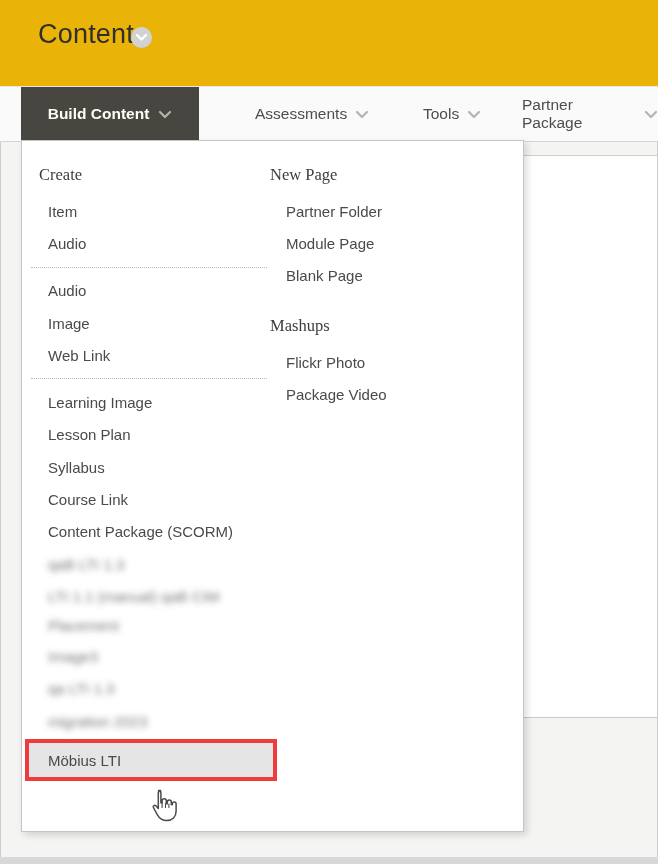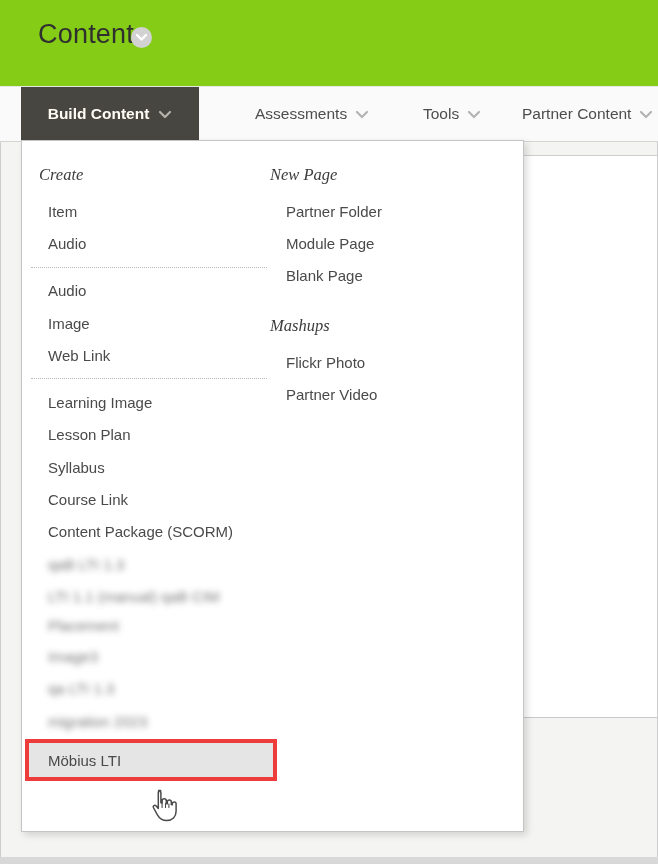--- a/index.html
+++ b/index.html
@@ -6,21 +6,21 @@
   html,body { background:#fff; }
   body { font-family:"Liberation Sans", sans-serif; }
 
   .screen {
     position:relative; width:658px; height:864px;
     background:#f4f4f3; overflow:hidden;
     box-shadow: inset 0 0 0 1px #cdcdcd;
   }
 
   
-  .page-header { position:absolute; left:0; top:0; width:658px; height:86px; background:#84cc16; }
+  .page-header { position:absolute; left:0; top:0; width:658px; height:86px; background:#eab308; }
   .page-title { position:absolute; left:38px; top:19px; font-size:27px; color:#2f2f2f; letter-spacing:.2px; }
   .title-badge {
     position:absolute; left:131px; top:27px; width:21px; height:21px; border-radius:50%;
     background:#d2d2d2; display:flex; align-items:center; justify-content:center;
   }
 
   
   .action-bar {
     position:absolute; left:0; top:86px; width:658px; height:54px;
     background:#fafafa; border-top:1px solid #e6e6e4; border-bottom:1px solid #d4d4d2;
@@ -49,21 +49,21 @@
   .dropdown {
     position:absolute; left:21px; top:140px; width:501px; height:690px;
     background:#ffffff; border:1px solid #c5c5c5;
     box-shadow:3px 3px 7px rgba(0,0,0,.14); z-index:2;
   }
   .col { position:absolute; top:24px; }
   .col-left  { left:16px;  width:255px; }
   .col-right { left:247px; width:235px; }
 
   .group-header {
-    font-family:"Liberation Serif", serif; font-style:italic;
+    font-family:"Liberation Serif", serif; 
     font-size:16.5px; color:#3d3d3d; height:20px; margin-left:1px; margin-bottom:10px;
   }
   .menu-item {
     height:32.3px; display:flex; align-items:center;
     padding-left:10px; font-size:15px; color:#4a4a4a; cursor:pointer; white-space:nowrap;
   }
   .col-right .menu-item { padding-left:17px; }
   .divider { border-top:1px dotted #b9b9b9; margin:7px 0 7px -7px; width:236px; height:0; }
   .sect2 { margin-top:24px; }
 
@@ -121,21 +121,21 @@
     </div>
     <div class="bar-item tools">
       <span>Tools</span>
       <span>
         <svg class="chev" width="14" height="9" viewBox="0 0 14 9">
             <polyline points="2,2 7,7 12,2" fill="none" stroke="#b3b3b3" stroke-width="2.2" stroke-linecap="round" stroke-linejoin="round"></polyline>
           </svg>
       </span>
     </div>
     <div class="bar-item partner">
-      <span>Partner Content</span>
+      <span>Partner Package</span>
       <span>
         <svg class="chev" width="14" height="9" viewBox="0 0 14 9">
             <polyline points="2,2 7,7 12,2" fill="none" stroke="#b3b3b3" stroke-width="2.2" stroke-linecap="round" stroke-linejoin="round"></polyline>
           </svg>
       </span>
     </div>
   </div>
 
   <div class="dropdown">
 
@@ -167,21 +167,21 @@
     </div>
 
     <div class="col col-right">
       <div class="group-header">New Page</div>
       <div class="menu-item">Partner Folder</div>
       <div class="menu-item">Module Page</div>
       <div class="menu-item">Blank Page</div>
 
       <div class="group-header sect2">Mashups</div>
       <div class="menu-item">Flickr Photo</div>
-      <div class="menu-item">Partner Video</div>
+      <div class="menu-item">Package Video</div>
     </div>
   </div>
 
   <div class="cursor">
     <svg width="32" height="38" viewBox="0 0 32 38">
       <path d="M11.6 2.6c1.3 0 2.3 1 2.3 2.3v9.9l1.2.2v-2.2c0-1.2.9-2.1 2.1-2.1s2.1.9 2.1 2.1v2.8l1 .2v-1.7c0-1.1.9-2 2-2s2 .9 2 2v2.4l1 .3v-1c0-1 .8-1.9 1.9-1.9s1.9.9 1.9 1.9v7.5c0 5.5-3.7 9.2-9.4 9.2-4.7 0-7.1-1.8-9.3-5.7l-4-7.3c-.9-1.6 1.3-3.1 2.6-1.7l2.3 2.6V4.9c0-1.3 1-2.3 2.3-2.3z" fill="#ffffff" stroke="#4a4a4a" stroke-width="1.5" stroke-linejoin="round"></path>
       <path d="M15.1 15v4.5 M18.5 15.5v4 M21.9 16v3.5" fill="none" stroke="#4a4a4a" stroke-width="1.1" stroke-linecap="round"></path>
     </svg>
   </div>
 

